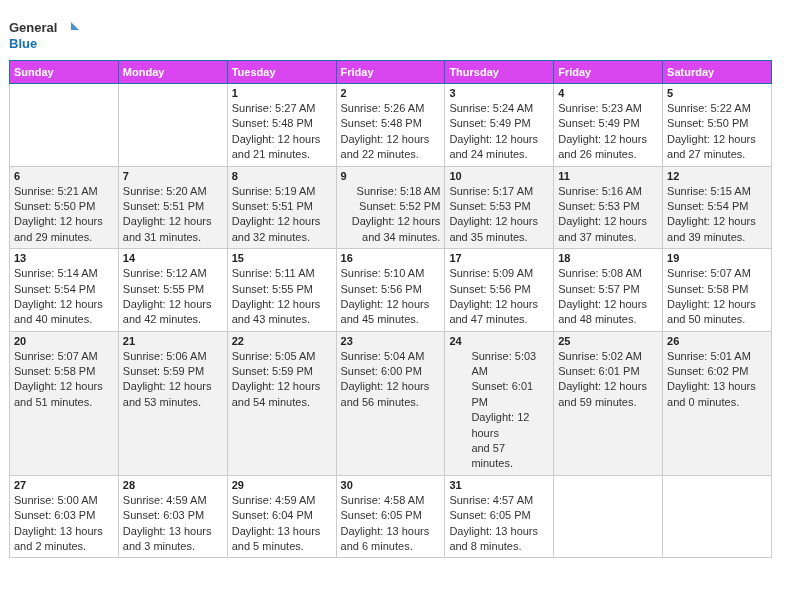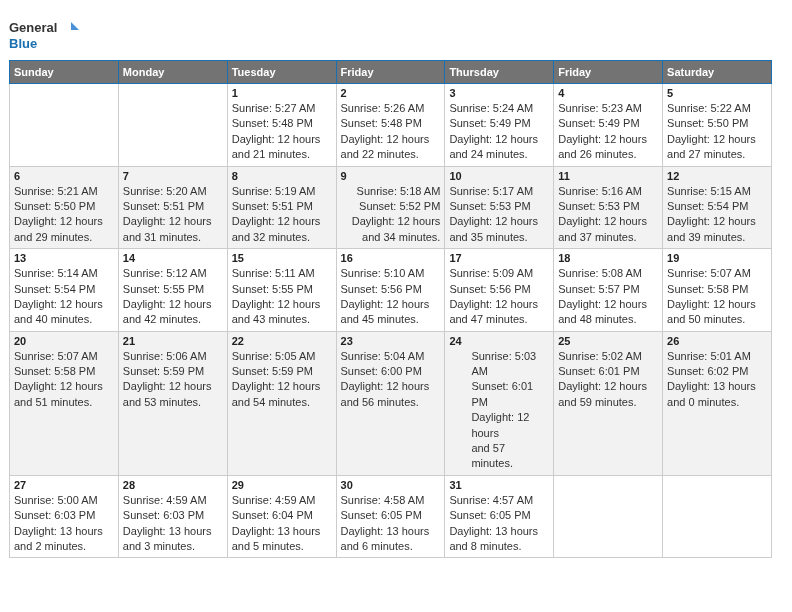--- a/index.html
+++ b/index.html
@@ -37,21 +37,21 @@
     .subtitle {
       font-size: 13px;
       color: #555;
     }
     .calendar {
       width: 100%;
       border-collapse: collapse;
       font-size: 9.5px;
     }
     .calendar th {
-      background: #737373;
+      background: #d946ef;
       color: #fff;
       padding: 5px 4px;
       text-align: left;
       font-size: 11px;
       font-weight: bold;
       border: 1px solid #1a6faf;
     }
     .calendar td {
       border: 1px solid #ccc;
       vertical-align: top;

